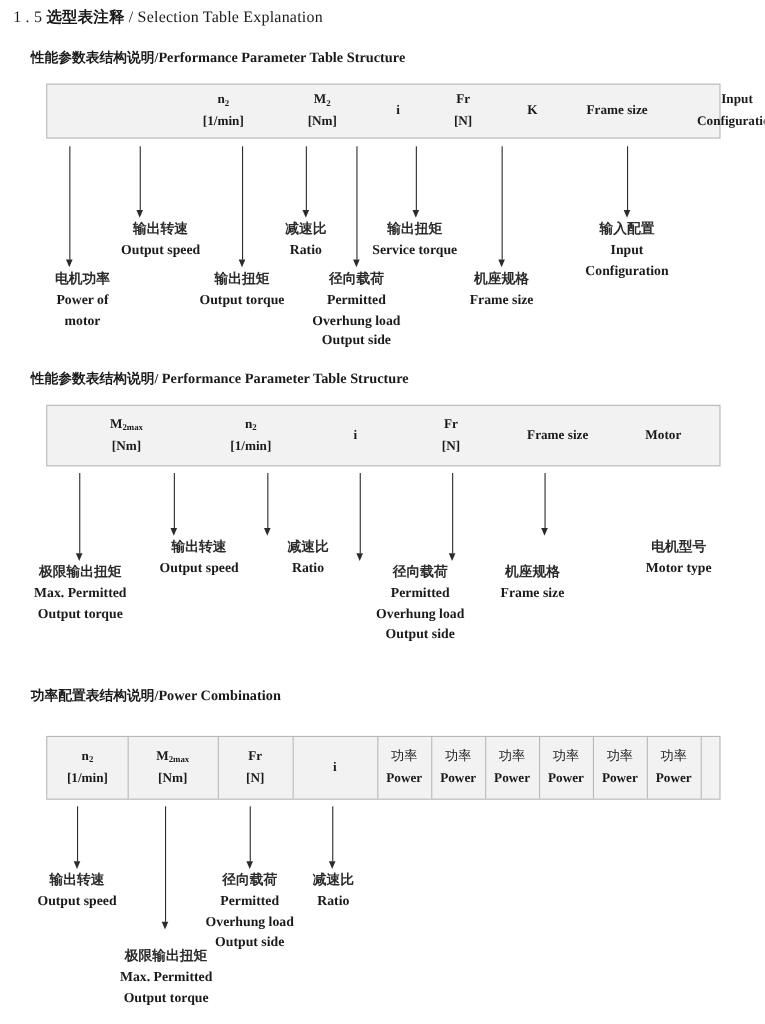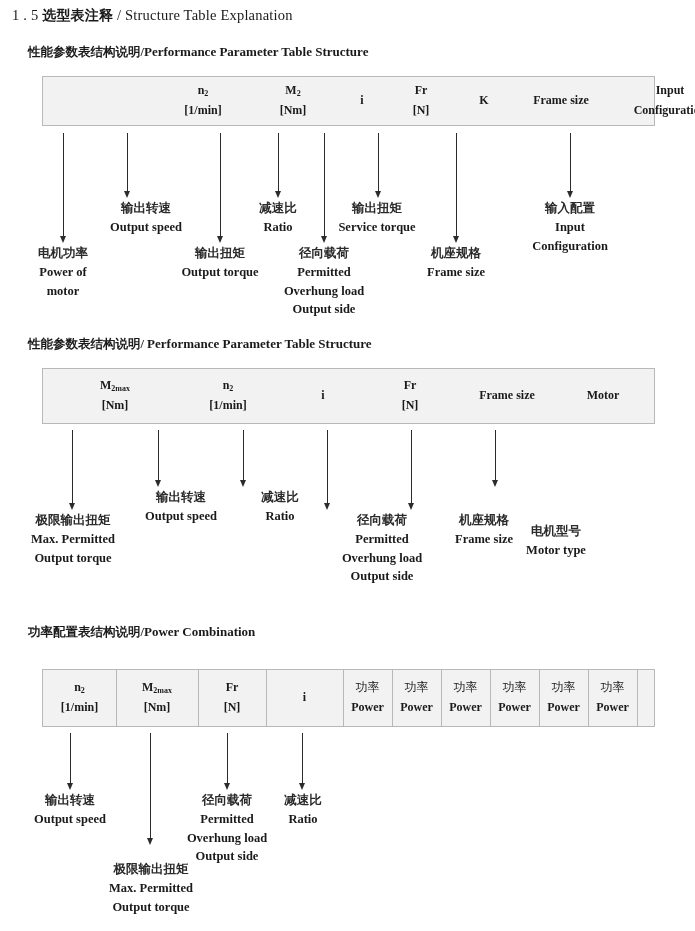--- a/index.html
+++ b/index.html
@@ -142,21 +142,21 @@
     color: #1a1a1a;
   }
 </style>
 </head>
 <body>
 
 <div class="abs doc-title">
   <span class="num">1 . 5</span>
   <span class="cn">选型表注释</span>
   <span class="en">/</span>
-  <span class="en">Structure Table Explanation</span>
+  <span class="en">Selection Table Explanation</span>
 </div>
 
 <div class="abs section-heading" style="left:28px; top:44px;">
   <span class="cn">性能参数表结构说明</span><span class="sep">/</span><span class="en">Performance Parameter Table Structure</span>
 </div>
 
 <div class="abs tbl" style="left:42px; top:76px; width:613px; height:50px;">
   <div class="cell" style="left:105px; width:110px;">
     <span class="l1"><span>n</span><sub>2</sub></span>
     <span class="l2">[1/min]</span>
@@ -210,21 +210,21 @@
 </div>
 <div class="arrow abs" style="left:452px; top:133px; height:110px;">
   <div class="shaft" style="height:103px;"></div>
     <div class="head" style="top:103px;"></div>
 </div>
 <div class="arrow abs" style="left:566px; top:133px; height:65px;">
   <div class="shaft" style="height:58px;"></div>
     <div class="head" style="top:58px;"></div>
 </div>
 
-<div class="anno" style="left:63px; top:244px;text-align:center;">
+<div class="anno" style="left:75px; top:244px;text-align:center;">
   <span class="cn">电机功率</span>
   <span class="en">Power of</span>
   <span class="en">motor</span>
 </div>
 <div class="anno" style="left:146px; top:199px;">
   <span class="cn">输出转速</span>
   <span class="en">Output speed</span>
 </div>
 <div class="anno" style="left:220px; top:244px;">
   <span class="cn">输出扭矩</span>
@@ -323,21 +323,21 @@
 <div class="anno" style="left:382px; top:511px;">
   <span class="cn">径向载荷</span>
   <span class="en">Permitted</span>
   <span class="en">Overhung load</span>
   <span class="en">Output side</span>
 </div>
 <div class="anno" style="left:484px; top:511px;">
   <span class="cn">机座规格</span>
   <span class="en">Frame size</span>
 </div>
-<div class="anno" style="left:556px; top:488px;margin-top:34px;">
+<div class="anno" style="left:617px; top:488px;">
   <span class="cn">电机型号</span>
   <span class="en">Motor type</span>
 </div>
 
 <div class="abs section-heading" style="left:28px; top:624px;">
   <span class="cn">功率配置表结构说明</span><span class="sep">/</span><span class="en">Power Combination</span>
 </div>
 
 <div class="abs tbl" style="left:42px; top:669px; width:613px; height:58px;">
   <div class="cell" style="left:0px; width:73px;">

